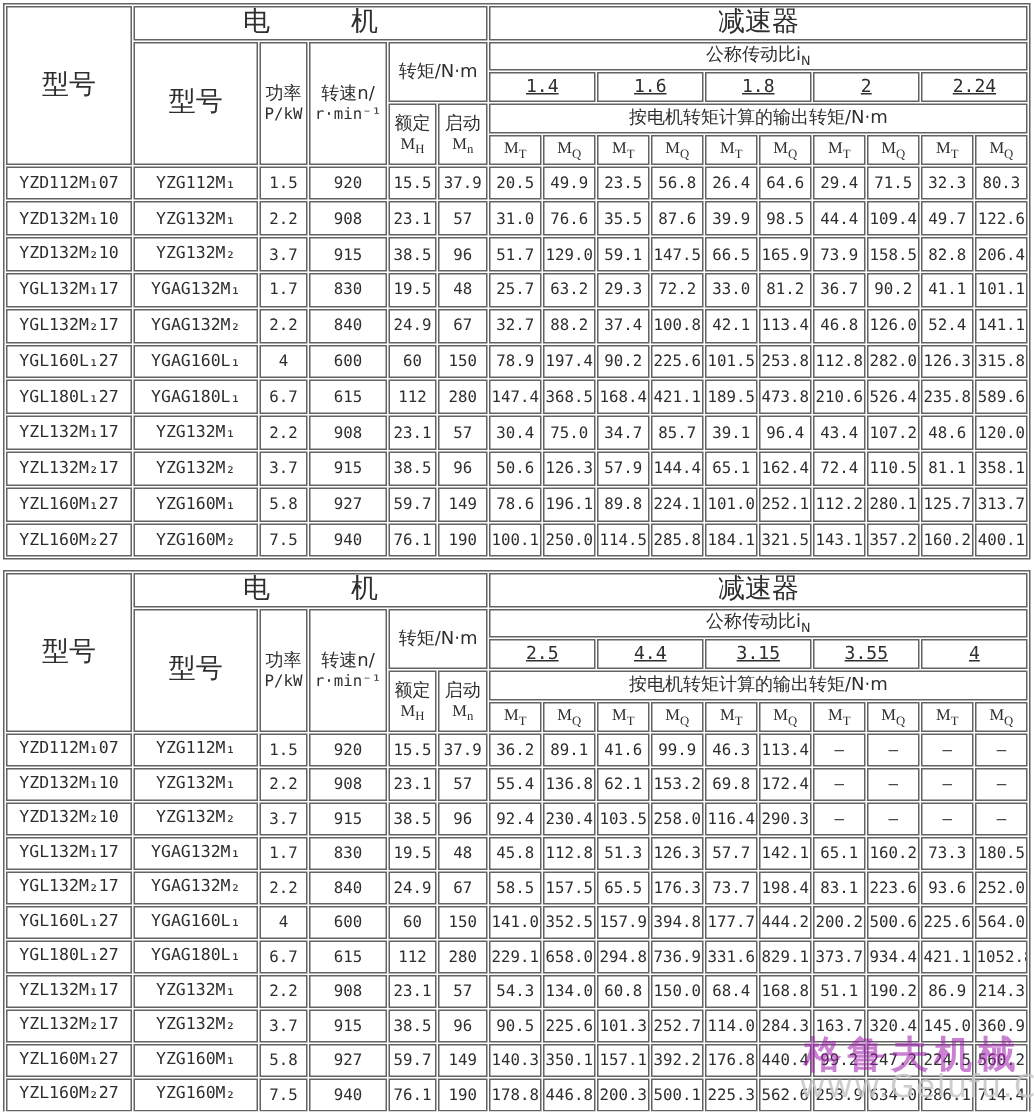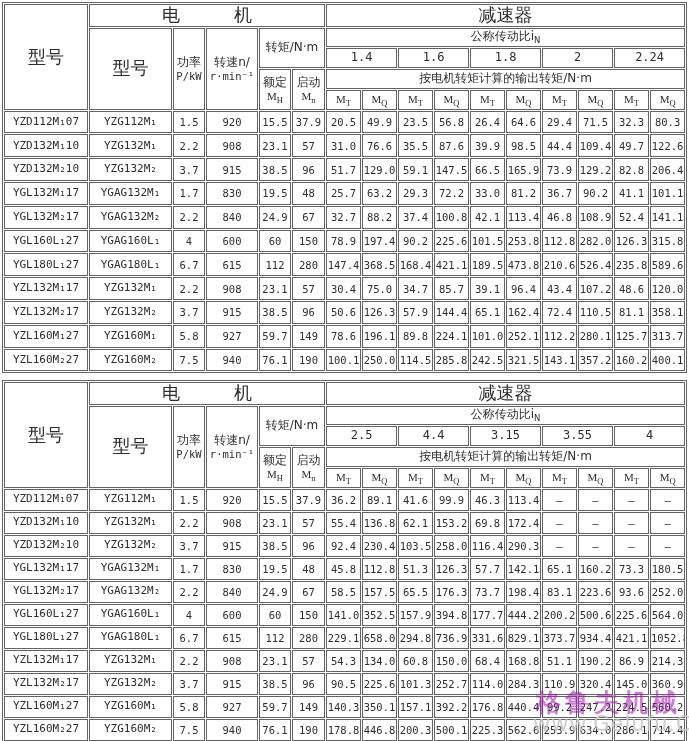--- a/index.html
+++ b/index.html
@@ -22,21 +22,21 @@
     white-space:nowrap;overflow:hidden;
     font-size:10.5px;line-height:1.15;
   }
   td.cn{font-family:"DejaVu Sans","Liberation Sans",sans-serif;font-size:18px;}
   td.cn-sm{font-family:"DejaVu Sans","Liberation Sans",sans-serif;font-size:12px;}
   td.model{font-size:11px;letter-spacing:0;}
   td.ratio{font-size:12px;}
   td .en{font-family:"DejaVu Sans Mono","DejaVu Sans",sans-serif;font-size:10.5px;}
   td .msym{font-family:Liberation Serif, serif;font-size:11px;}
   sub{font-size:8.5px;line-height:0;}
-  tr.h1{height:17px;} tr.h2{height:19px;} tr.h3{height:20px;} tr.h4{height:20px;} tr.h5{height:20px;}
+  tr.h1{height:17px;} tr.h2{height:19px;} tr.h3{height:20px;text-decoration:underline;} tr.h4{height:20px;} tr.h5{height:20px;}
   #tbl1 tbody tr{height:22.8px;}
   #tbl2 tbody tr{height:22px;}
   #wm-brand{
     position:absolute;left:536px;top:686px;z-index:5;pointer-events:none;
     font-family:"DejaVu Sans","Liberation Sans",sans-serif;
     font-size:25px;font-weight:bold;letter-spacing:4px;opacity:.55;
   }
   #wm-url{
     position:absolute;left:533px;top:712px;z-index:5;pointer-events:none;
     font-family:"DejaVu Sans","Liberation Sans",sans-serif;
@@ -160,21 +160,21 @@
           <td class="">915</td>
           <td class="">38.5</td>
           <td class="">96</td>
           <td class="">51.7</td>
           <td class="">129.0</td>
           <td class="">59.1</td>
           <td class="">147.5</td>
           <td class="">66.5</td>
           <td class="">165.9</td>
           <td class="">73.9</td>
-          <td class="">129.2</td>
+          <td class="">158.5</td>
           <td class="">82.8</td>
           <td class="">206.4</td>
         </tr>
         <tr>
           <td class="model">YGL132M₁17</td>
           <td class="model">YGAG132M₁</td>
           <td class="">1.7</td>
           <td class="">830</td>
           <td class="">19.5</td>
           <td class="">48</td>
@@ -196,21 +196,21 @@
           <td class="">840</td>
           <td class="">24.9</td>
           <td class="">67</td>
           <td class="">32.7</td>
           <td class="">88.2</td>
           <td class="">37.4</td>
           <td class="">100.8</td>
           <td class="">42.1</td>
           <td class="">113.4</td>
           <td class="">46.8</td>
-          <td class="">108.9</td>
+          <td class="">126.0</td>
           <td class="">52.4</td>
           <td class="">141.1</td>
         </tr>
         <tr>
           <td class="model">YGL160L₁27</td>
           <td class="model">YGAG160L₁</td>
           <td class="">4</td>
           <td class="">600</td>
           <td class="">60</td>
           <td class="">150</td>
@@ -301,21 +301,21 @@
           <td class="model">YZL160M₂27</td>
           <td class="model">YZG160M₂</td>
           <td class="">7.5</td>
           <td class="">940</td>
           <td class="">76.1</td>
           <td class="">190</td>
           <td class="">100.1</td>
           <td class="">250.0</td>
           <td class="">114.5</td>
           <td class="">285.8</td>
-          <td class="">242.5</td>
+          <td class="">184.1</td>
           <td class="">321.5</td>
           <td class="">143.1</td>
           <td class="">357.2</td>
           <td class="">160.2</td>
           <td class="">400.1</td>
         </tr>
       </tbody>
     </table>
 </div>
 <div id="wrap2" class="tbl-wrap">
@@ -539,21 +539,21 @@
           <td class="">3.7</td>
           <td class="">915</td>
           <td class="">38.5</td>
           <td class="">96</td>
           <td class="">90.5</td>
           <td class="">225.6</td>
           <td class="">101.3</td>
           <td class="">252.7</td>
           <td class="">114.0</td>
           <td class="">284.3</td>
-          <td class="">110.9</td>
+          <td class="">163.7</td>
           <td class="">320.4</td>
           <td class="">145.0</td>
           <td class="">360.9</td>
         </tr>
         <tr>
           <td class="model">YZL160M₁27</td>
           <td class="model">YZG160M₁</td>
           <td class="">5.8</td>
           <td class="">927</td>
           <td class="">59.7</td>

